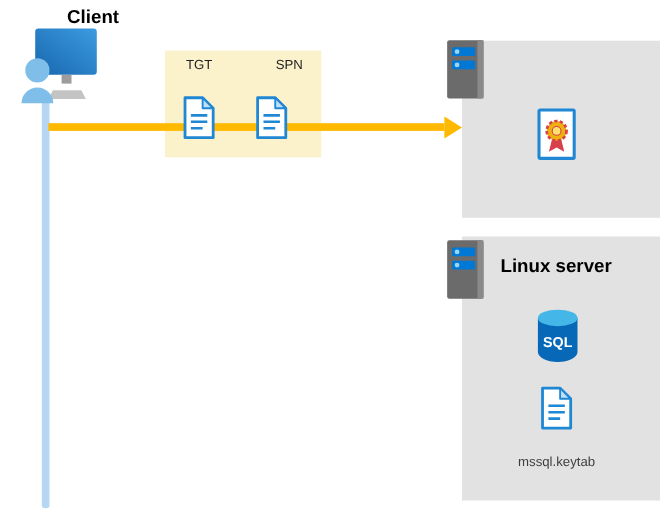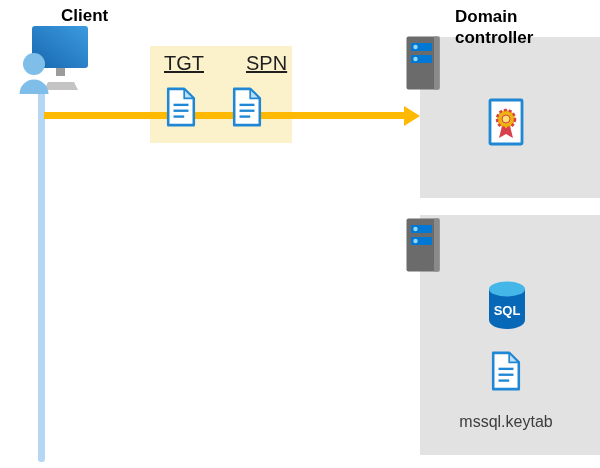--- a/index.html
+++ b/index.html
@@ -4,33 +4,33 @@
 <style>
   * { margin:0; padding:0; box-sizing:border-box; }
   html,body { background:#ffffff; }
   .diagram {
     position:relative; width:600px; height:468px;
     background:#ffffff; overflow:hidden;
     font-family:"Liberation Sans", sans-serif;
   }
   .abs { position:absolute; }
   .heading { font-weight:bold; font-size:17px; color:#000; line-height:21px; }
-  .sublabel { font-size:20px; color:#1f1f1f;text-decoration:underline; }
+  .sublabel { font-size:12px; color:#1f1f1f; }
   .panel { background:#e2e2e2; }
   .timeline { background:#b5d7f4; border-radius:3px; }
   .shaft { background:#ffb900; }
   .arrowhead {
     width:0; height:0;
     border-top:10px solid transparent;
     border-bottom:10px solid transparent;
     border-left:16px solid #ffb900;
   }
   .ticketbox { background:#fbf2cc; }
   .center { text-align:center; }
-  .keytab { font-size:16px; color:#3d3d3d; }
+  .keytab { font-size:12px; color:#3d3d3d; }
 </style>
 </head>
 <body>
 
 <div class="diagram">
 
   <div class="abs heading" style="left:27px; top:5px;margin-left:34px;">Client</div>
 
   <div class="abs timeline" style="left:38px; top:88px; width:7px; height:374px;"></div>
 
@@ -76,40 +76,40 @@
 
   <svg class="abs" style="left:406px; top:36px;" width="34" height="54" viewBox="0 0 34 54">
     <rect x="0.5" y="0.5" width="33" height="53" rx="2" fill="#6b6b6b"></rect>
     <rect x="28" y="0.5" width="5.5" height="53" fill="#8a8a8a"></rect>
     <rect x="5" y="7" width="21" height="8" rx="1" fill="#0078d4"></rect>
     <circle cx="9.5" cy="11" r="2.2" fill="#98d6f2"></circle>
     <rect x="5" y="19" width="21" height="8" rx="1" fill="#0078d4"></rect>
     <circle cx="9.5" cy="23" r="2.2" fill="#98d6f2"></circle>
   </svg>
 
-  <div class="abs heading" style="left:455px; top:6px; width:120px;">Domain controller</div>
 
   <svg class="abs" style="left:487px; top:97px;" width="38" height="50" viewBox="0 0 38 50">
     <rect x="3" y="3" width="32" height="44" rx="1" fill="#fff" stroke="#1f87d4" stroke-width="2.8"></rect>
     <path d="M15 29 l-3 12 l7 -4 l7 4 l-3 -12 z" fill="#d8414b"></path>
     <circle cx="19" cy="22" r="9" fill="#efb310" stroke="#d8414b" stroke-width="2.5" stroke-dasharray="3 2"></circle>
     <circle cx="19" cy="22" r="4" fill="#ffe070" stroke="#d8414b" stroke-width="1"></circle>
   </svg>
 
   <div class="abs panel" style="left:420px; top:215px; width:180px; height:240px;"></div>
 
   <svg class="abs" style="left:406px; top:218px;" width="34" height="54" viewBox="0 0 34 54">
     <rect x="0.5" y="0.5" width="33" height="53" rx="2" fill="#6b6b6b"></rect>
     <rect x="28" y="0.5" width="5.5" height="53" fill="#8a8a8a"></rect>
     <rect x="5" y="7" width="21" height="8" rx="1" fill="#0078d4"></rect>
     <circle cx="9.5" cy="11" r="2.2" fill="#98d6f2"></circle>
     <rect x="5" y="19" width="21" height="8" rx="1" fill="#0078d4"></rect>
     <circle cx="9.5" cy="23" r="2.2" fill="#98d6f2"></circle>
   </svg>
 
+  <div class="abs heading" style="left:455px; top:231px; width:140px;">Linux server</div>
 
   <svg class="abs" style="left:486px; top:280px;" width="42" height="50" viewBox="0 0 42 50">
     <path d="M3 9 v31 c0 5 8 9 18 9 s18 -4 18 -9 V9 z" fill="#0768b8"></path>
     <ellipse cx="21" cy="9" rx="18" ry="7.5" fill="#45b6e8"></ellipse>
     <text x="21" y="35" text-anchor="middle" font-size="13" font-weight="bold" fill="#ffffff" font-family="Liberation Sans, sans-serif">SQL</text>
   </svg>
 
   <svg class="abs" style="left:490px; top:350px;" width="32" height="42" viewBox="0 0 30 38">
     <path d="M3 2 h15 l9 9 v25 h-24 z" fill="#fff" stroke="#1f87d4" stroke-width="2.4" stroke-linejoin="round"></path>
     <path d="M18 2 l9 9 h-9 z" fill="#bfe0f7" stroke="#1f87d4" stroke-width="1.6" stroke-linejoin="round"></path>

